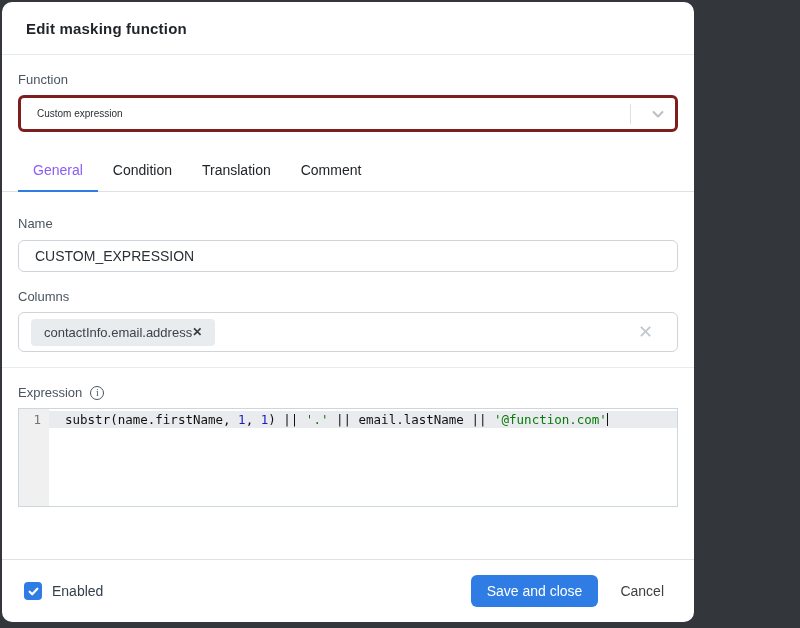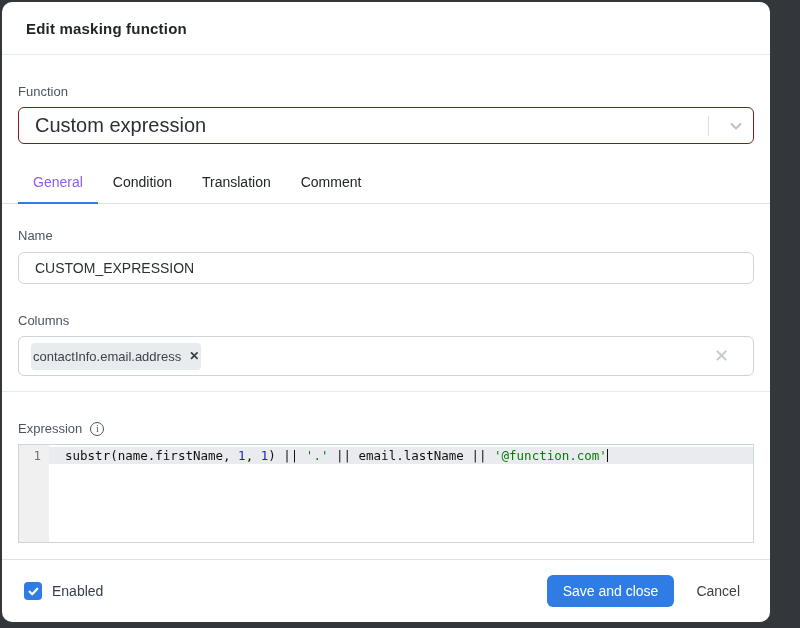--- a/index.html
+++ b/index.html
@@ -4,43 +4,43 @@
 <style>
   * { margin:0; padding:0; box-sizing:border-box; }
   html,body { width:800px; height:628px; }
   body {
     background:#33373c;
     font-family:"Liberation Sans", sans-serif;
     position:relative;
     overflow:hidden;
   }
   .modal {
-    position:absolute; left:2px; top:2px; width:768px; height:620px;
+    position:absolute; left:2px; top:2px; width:692px; height:620px;
     background:#ffffff; border-radius:10px;
     display:flex; flex-direction:column;
     overflow:hidden;
   }
   
   .modal-header {
     padding:18px 24px 17px 24px;
     border-bottom:1px solid #e6ebf0;
   }
   .modal-title { font-size:15px; font-weight:bold; color:#1f2429; letter-spacing:.2px; }
 
   
   .modal-body { padding:0 16px; flex:1; }
 
   .field-label {
-    font-size:13px; color:#4a5560; margin-top:29px; margin-bottom:8px;
+    font-size:13px; color:#4a5560; margin-top:17px; margin-bottom:8px;
     display:flex; align-items:center; gap:6px;
   }
   .select-box {
-    height:37px; border:1px solid #7f1d1d; border-radius:6px;
+    height:37px; border:3px solid #7f1d1d; border-radius:6px;
     display:flex; align-items:center; padding-left:16px;
-    font-size:20px; color:#2b3035; cursor:pointer;
+    font-size:10px; color:#2b3035; cursor:pointer;
     background:#fff;
   }
   .select-box .spacer { flex:1; }
   .select-sep { width:1px; height:20px; background:#dcdfe3; margin-right:10px; }
   .chevron { width:34px; display:flex; align-items:center; justify-content:center; color:#b9bfc6; }
 
   
   .tabs-wrap { margin:26px -16px 0 -16px; border-bottom:1px solid #dee2e6; }
   .tabs { display:flex; padding:0 16px; }
   .tab {
@@ -54,22 +54,22 @@
     display:flex; align-items:center; padding-left:16px;
     font-size:14px; color:#2b3035; background:#fff;
   }
   .name-label { margin-top:24px; margin-bottom:9px; }
 
   .chips-input {
     height:40px; border:1px solid #ced4da; border-radius:6px;
     display:flex; align-items:center; padding:0 12px; background:#fff;
   }
   .chip {
-    background:#e9ecef; border-radius:4px; padding:6px 2px;
-    font-size:13px; color:#3c434a; display:flex; align-items:center; gap:8px;
+    background:#e9ecef; border-radius:4px; padding:6px 13px;
+    font-size:13px; color:#3c434a; display:flex; align-items:center; 
   }
   .chip-x { font-size:12px; font-weight:bold; color:#343a40; cursor:pointer; }
   .chips-input .spacer { flex:1; }
   .clear-x { color:#c3c8cd; font-size:18px; cursor:pointer; padding:0 12px; }
 
   .section-divider { border:none; border-top:1px solid #e6ebf0; margin:15px -16px 0 -16px; }
 
   .info-icon {
     width:14px; height:14px; border:1px solid #4a5560; border-radius:50%;
     display:inline-flex; align-items:center; justify-content:center;

